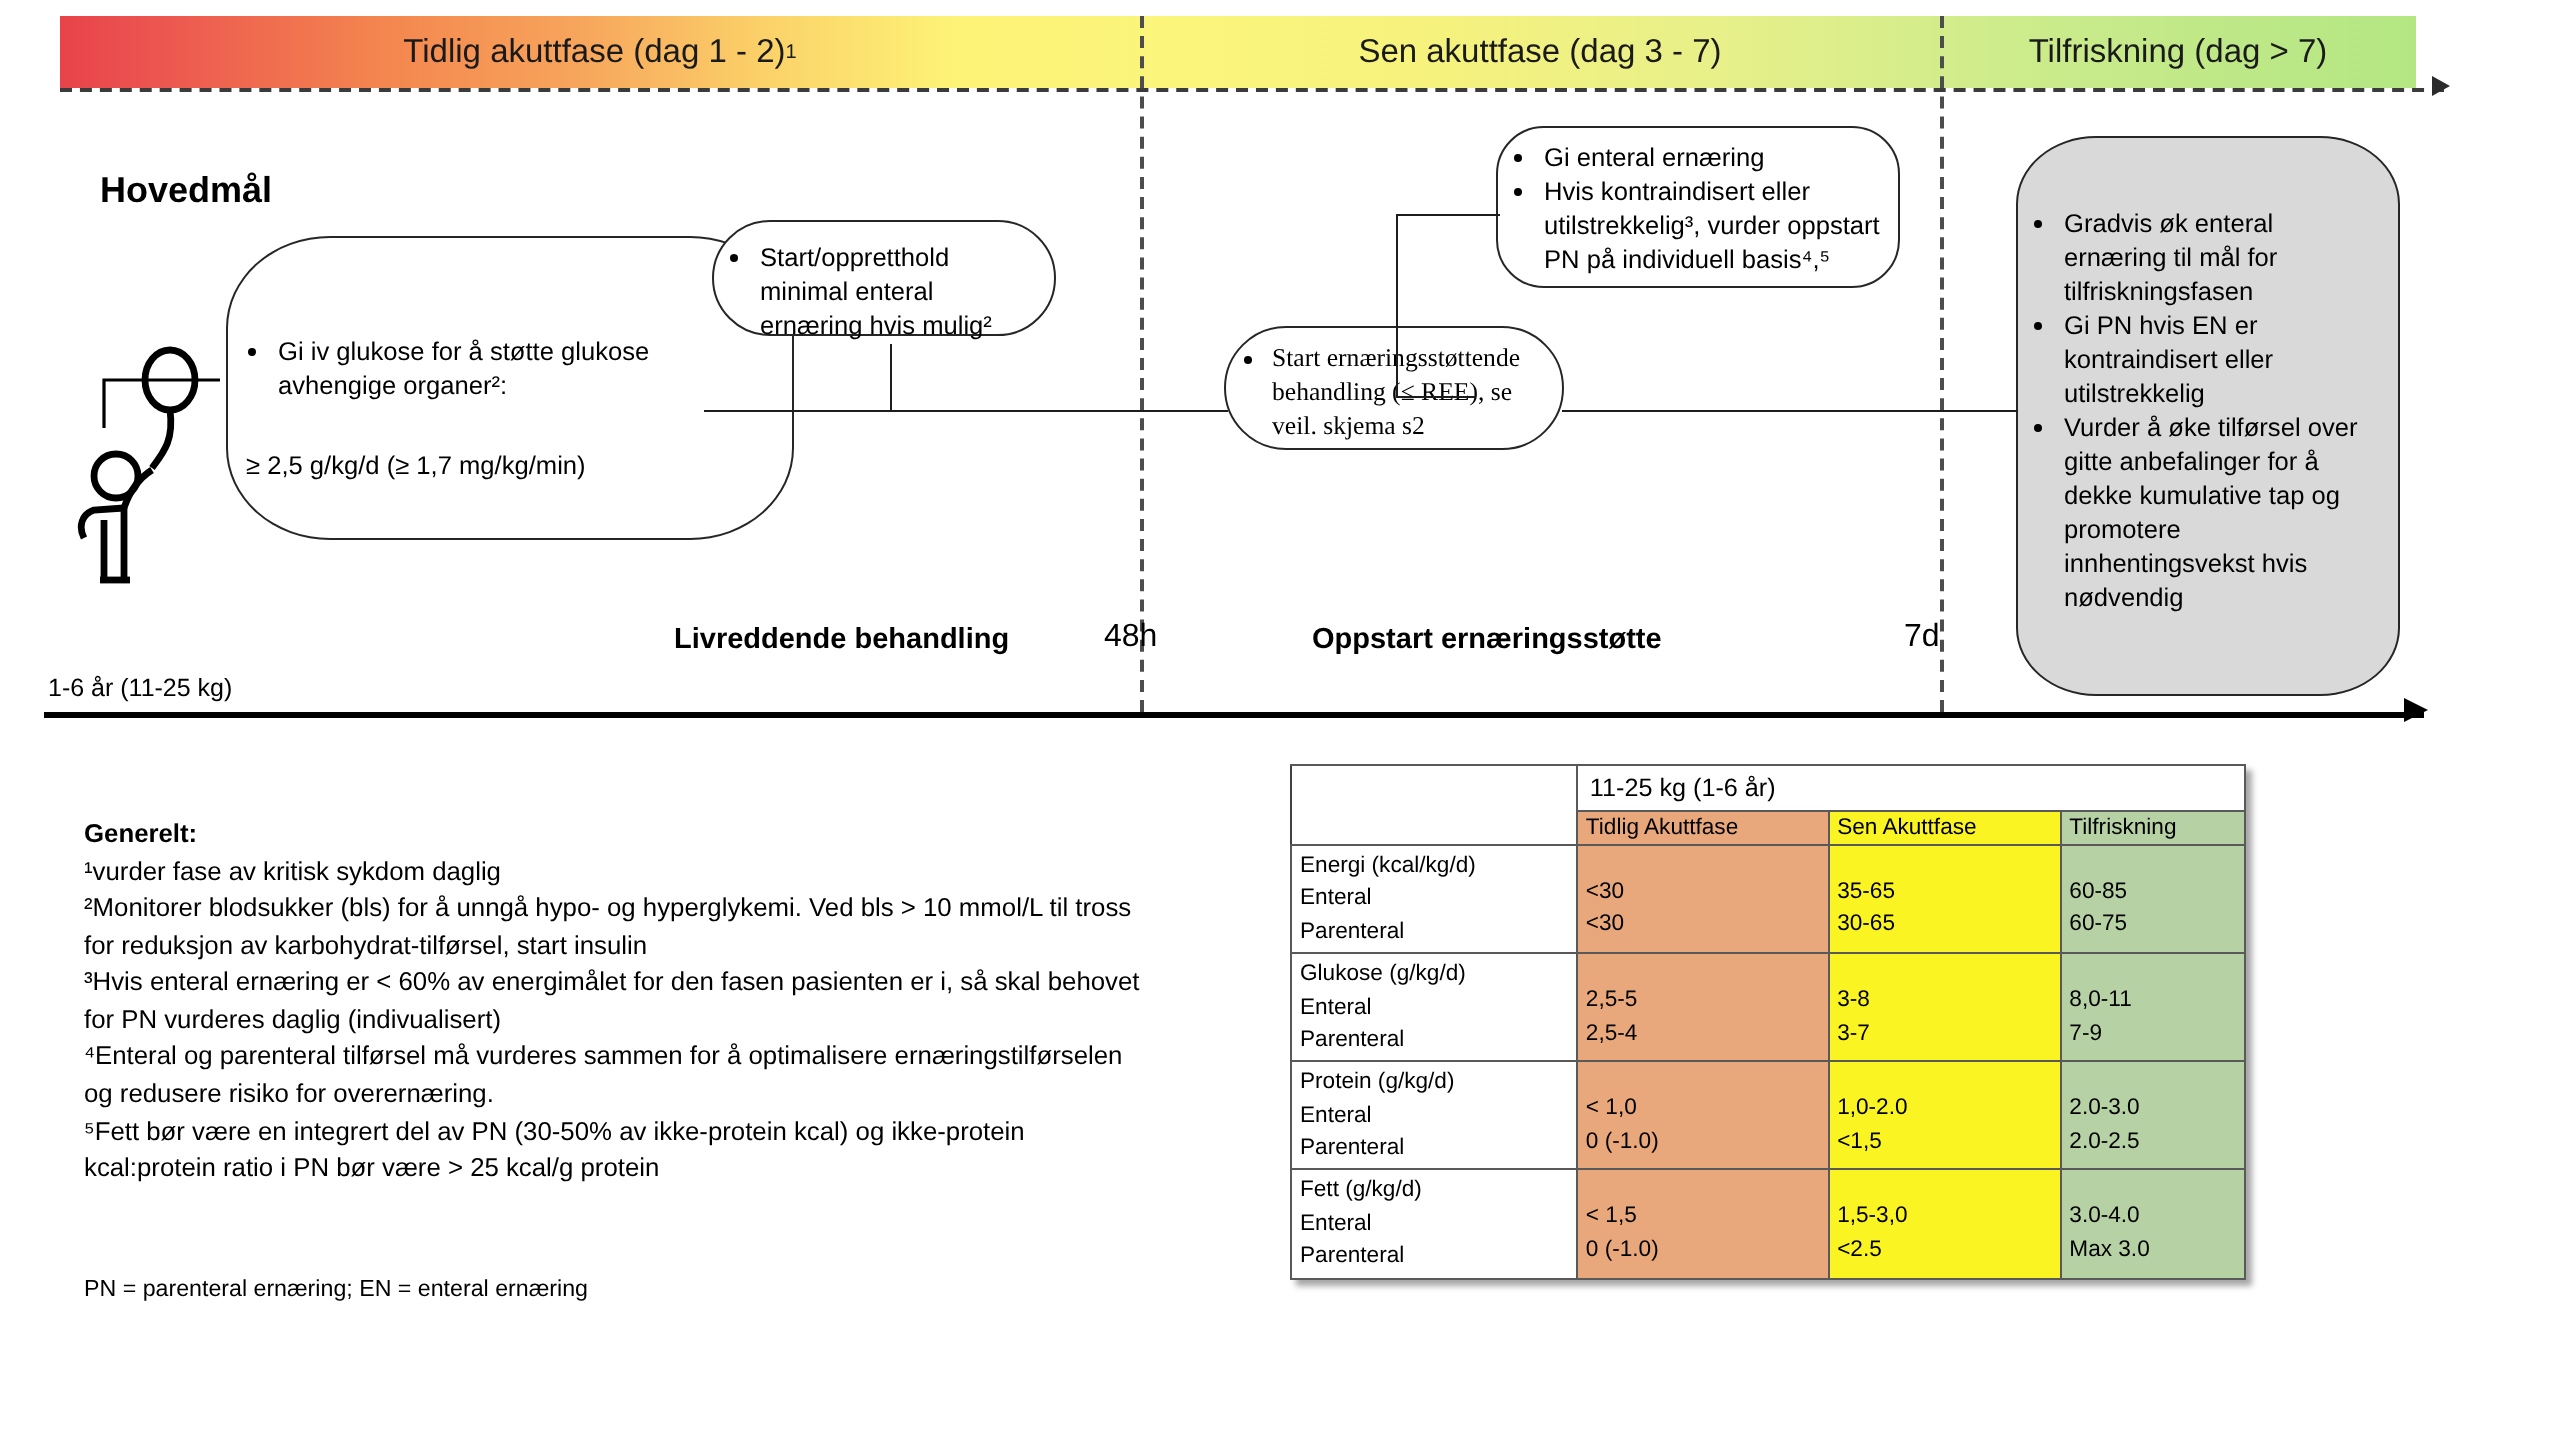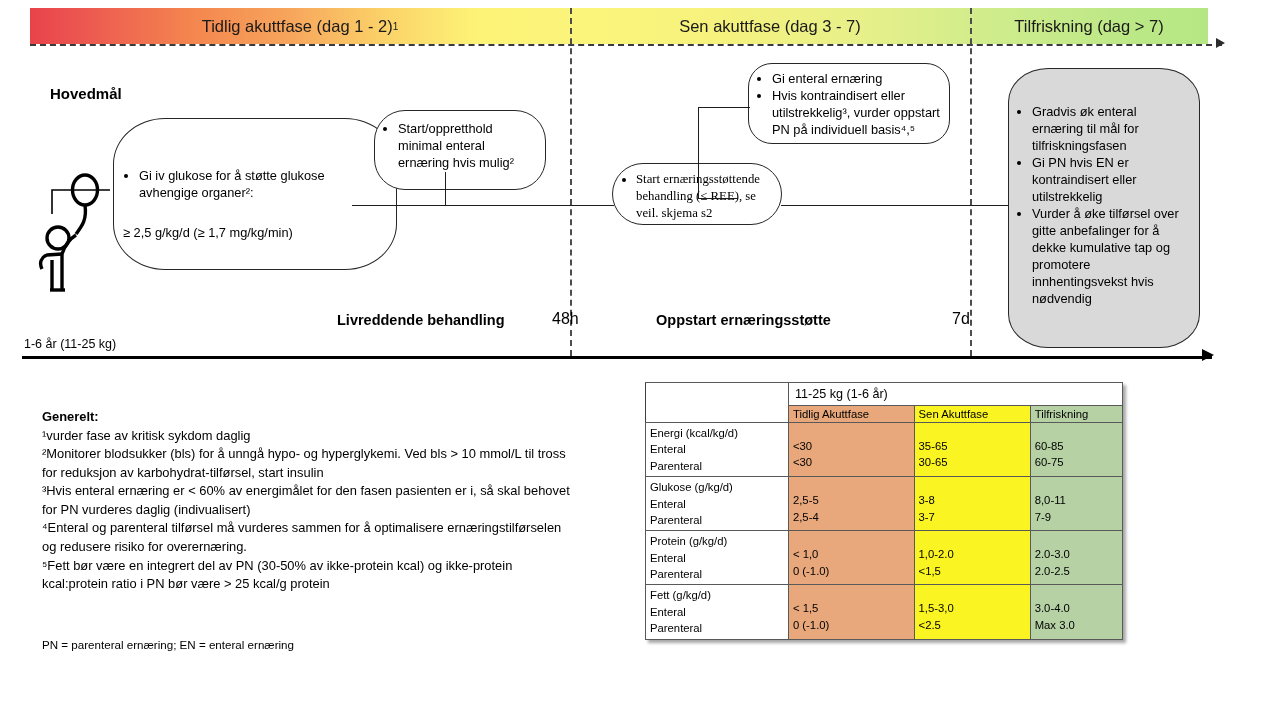--- a/index.html
+++ b/index.html
@@ -58,21 +58,21 @@
   }
   #bottom-axis-arrow{
     left:1202px;top:349px;width:0;height:0;
     border-top:6px solid transparent;
     border-bottom:6px solid transparent;
     border-left:12px solid #000;
   }
   #weight-label{left:24px;top:337px;font-size:12.5px;}
 
   
-  #hovedmaal{left:50px;top:85px;font-size:15px;font-weight:bold;}
+  #hovedmaal{left:50px;top:85px;font-size:18px;font-weight:bold;}
 
   
   .node{
     position:absolute;
     border:1.3px solid #262626;
     background:#fff;
     box-sizing:border-box;
   }
   .node ul{margin:0;padding:0 0 0 17px;list-style:disc;}
   .node ul li{margin:0 0 0 0;}
@@ -82,21 +82,21 @@
   #node-main{
     left:113px;top:118px;width:284px;height:152px;
     border-radius:52px/46px;
     padding:0;
   }
   #node-main .inner{padding:48px 14px 0 8px;}
   #node-main .sub{margin-top:24px;font-size:12.8px;padding-left:1px;}
 
   
   #node-minimal{
-    left:374px;top:110px;width:172px;height:80px;
+    left:356px;top:110px;width:172px;height:58px;
     border-radius:31px;
   }
   #node-minimal .inner{padding:9px 10px 0 6px;}
 
   
   #node-start{
     left:612px;top:163px;width:170px;height:62px;
     border-radius:37px;
     font-family:Liberation Serif, serif;
   }

